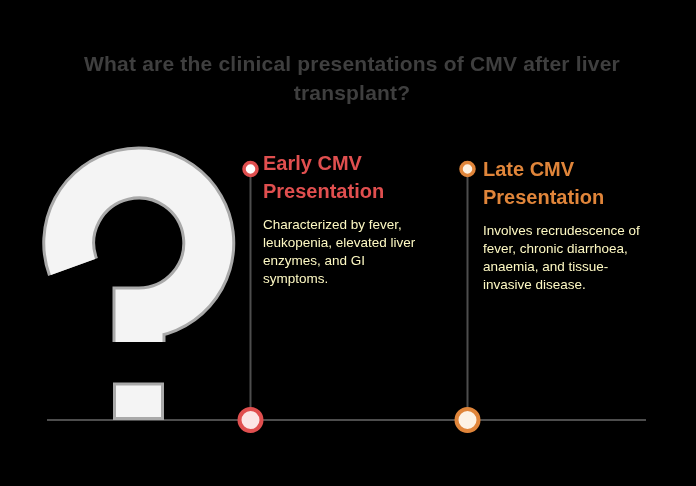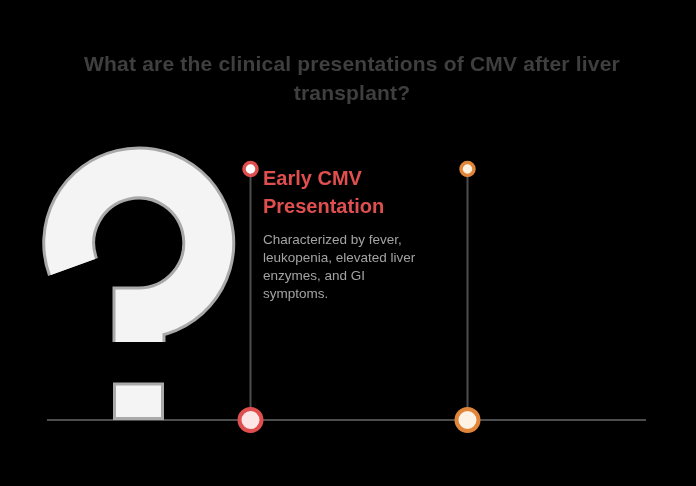--- a/index.html
+++ b/index.html
@@ -14,26 +14,26 @@
   }
   .overlay{position:absolute;left:0;top:0;width:696px;height:486px;display:block;}
   .qm-outline{fill:none;stroke:#a9a9a9;stroke-width:53;}
   .qm-fill{fill:none;stroke:#f4f4f4;stroke-width:47;}
   .qm-dot{stroke-width:3;}
   .stem{stroke:#4d4d4d;stroke-width:2;}
   .baseline{stroke:#4d4d4d;stroke-width:2;}
   .marker-top{stroke-width:3.5;}
   .marker-bottom{stroke-width:4;}
   .col{position:absolute;width:160px;}
-  .col-early{left:263px;top:164px;}
+  .col-early{left:263px;top:149px;}
   .col-late{left:483px;top:155px;}
   .col h2{margin:0;width:150px;font-size:20px;line-height:28px;font-weight:700;}
   .col-early h2{color:#e04f4f;}
   .col-late h2{color:#e0853a;}
-  .col p{margin:11px 0 0;width:158px;font-size:13.5px;line-height:18px;color:#a3a3a3;font-weight:400;}
+  .col p{margin:11px 0 0;width:158px;font-size:13.5px;line-height:18px;color:#fef9c3;font-weight:400;}
 </style>
 </head>
 <body>
 
 <div class="canvas">
 
   <h1 class="title">What are the clinical presentations of CMV after liver transplant?</h1>
 
   <svg class="overlay" viewBox="0 0 696 486" aria-hidden="true">
 
@@ -51,14 +51,18 @@
     <circle class="marker-top" cx="467.5" cy="169" r="6.5" stroke="#e0853a" fill="#fdf1e2"></circle>
     <circle class="marker-bottom" cx="250.5" cy="420" r="11" stroke="#e04f4f" fill="#fce6e6"></circle>
     <circle class="marker-bottom" cx="467.5" cy="420" r="11" stroke="#e0853a" fill="#fdf2e4"></circle>
   </svg>
 
   <div class="col col-early">
     <h2>Early CMV Presentation</h2>
     <p>Characterized by fever, leukopenia, elevated liver enzymes, and GI symptoms.</p>
   </div>
 
+  <div class="col col-late">
+    <h2>Late CMV Presentation</h2>
+    <p>Involves recrudescence of fever, chronic diarrhoea, anaemia, and tissue-invasive disease.</p>
+  </div>
 
 </div>
 
 </body></html>

